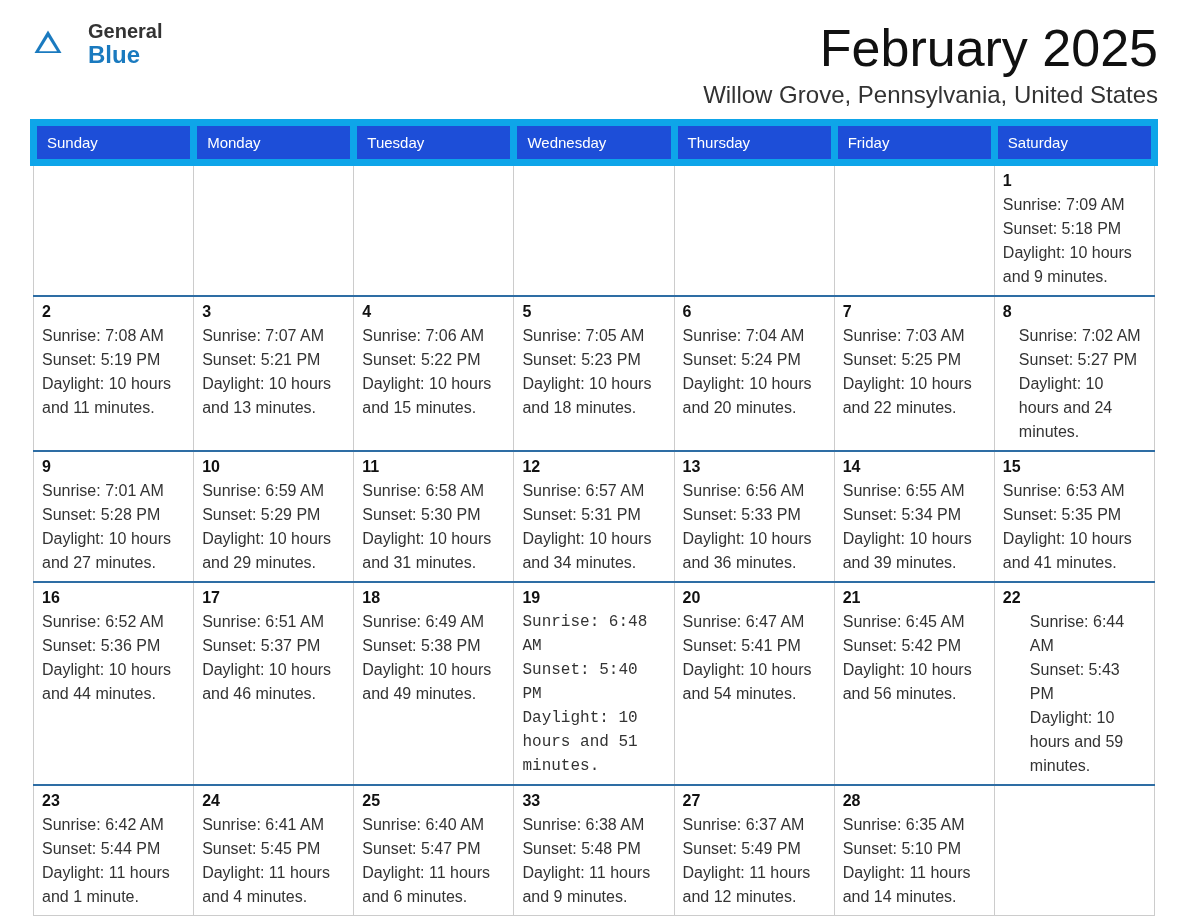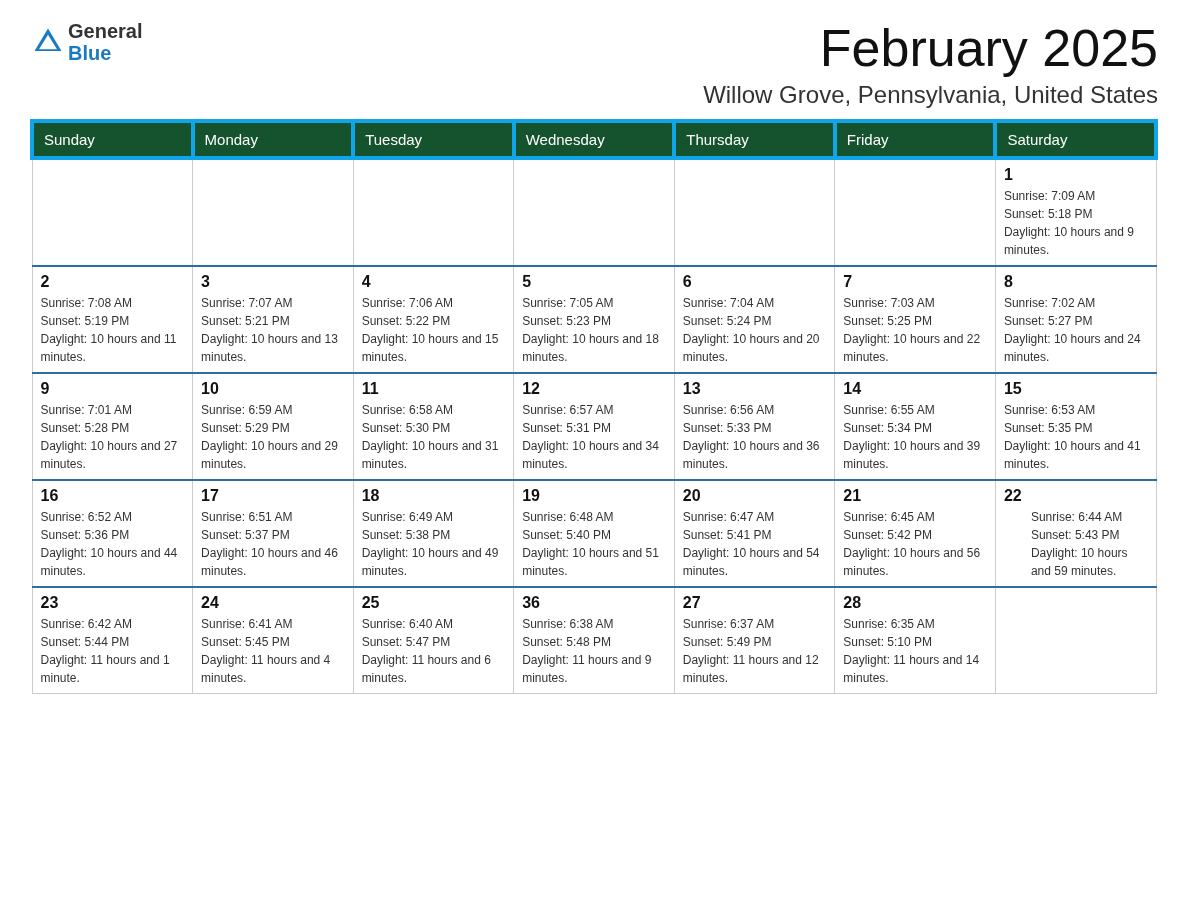--- a/index.html
+++ b/index.html
@@ -30,27 +30,27 @@
       font-size: 24px;
       color: #333;
       margin-top: 4px;
     }
     .calendar {
       width: 100%;
       border-collapse: collapse;
       margin-top: 10px;
     }
     .calendar th {
-      background: #14532d;
+      background: #1d4ed8;
       color: #fff;
       text-align: left;
       padding: 8px 10px;
       font-size: 15px;
       font-weight: normal;
-      border: 4px solid #0ea5e9;
+      border: 7px solid #0ea5e9;
     }
     .calendar td {
       vertical-align: top;
       border: 1px solid #ccc;
       padding: 6px 8px;
       width: calc(100% / 7);
       min-height: 110px;
       font-size: 12px;
       color: #333;
       background: #fff;
@@ -62,48 +62,49 @@
       border-top: 2px solid #2e6da4;
     }
     .day-num {
       font-size: 16px;
       font-weight: bold;
       color: #111;
       display: block;
       margin-bottom: 3px;
     }
     .day-info {
-      font-size: 12px;
+      font-size: 16px;
       color: #333;
       line-height: 1.5;
     }
     .empty-cell {
       background: #f9f9f9;
     }
     .logo-wrapper {
       display: flex;
       align-items: center;
     }
     .logo-icon {
       width: 36px;
       height: 36px;
       margin-right: 2px;
     }
     .logo-name {
       display: flex;
       flex-direction: column;
       line-height: 1.1;
+      margin-left: 20px;
     }
     .logo-name-top {
       font-size: 20px;
       font-weight: bold;
       color: #333;
     }
     .logo-name-bottom {
-      font-size: 20px;
+      font-size: 24px;
       font-weight: bold;
       color: #1a7abf;
     }
   </style>
 </head>
 <body>
 
 <div class="header">
   <div class="logo-wrapper">
     <svg class="logo-icon" viewBox="0 0 40 40" xmlns="http://www.w3.org/2000/svg">
@@ -180,21 +181,21 @@
 Daylight: 10 hours and 20 minutes.</div>
         </td>
         <td>
           <span class="day-num">7</span>
           <div class="day-info" style="white-space: pre-line;">Sunrise: 7:03 AM
 Sunset: 5:25 PM
 Daylight: 10 hours and 22 minutes.</div>
         </td>
         <td>
           <span class="day-num">8</span>
-          <div class="day-info" style="white-space: pre-line;">Sunrise: 7:02 AM
+          <div class="day-info" style="white-space: pre-line; margin-left: 16px;">Sunrise: 7:02 AM
 Sunset: 5:27 PM
 Daylight: 10 hours and 24 minutes.</div>
         </td>
       </tr>
       <tr>
         <td>
           <span class="day-num">9</span>
           <div class="day-info" style="white-space: pre-line;">Sunrise: 7:01 AM
 Sunset: 5:28 PM
 Daylight: 10 hours and 27 minutes.</div>
@@ -250,21 +251,21 @@
 Daylight: 10 hours and 46 minutes.</div>
         </td>
         <td>
           <span class="day-num">18</span>
           <div class="day-info" style="white-space: pre-line;">Sunrise: 6:49 AM
 Sunset: 5:38 PM
 Daylight: 10 hours and 49 minutes.</div>
         </td>
         <td>
           <span class="day-num">19</span>
-          <div class="day-info" style="white-space: pre-line;">Sunrise: 6:48 AM
+          <div class="day-info" style="white-space: pre-line; font-family: Liberation Mono, monospace;">Sunrise: 6:48 AM
 Sunset: 5:40 PM
 Daylight: 10 hours and 51 minutes.</div>
         </td>
         <td>
           <span class="day-num">20</span>
           <div class="day-info" style="white-space: pre-line;">Sunrise: 6:47 AM
 Sunset: 5:41 PM
 Daylight: 10 hours and 54 minutes.</div>
         </td>
         <td>
@@ -293,21 +294,21 @@
 Sunset: 5:45 PM
 Daylight: 11 hours and 4 minutes.</div>
         </td>
         <td>
           <span class="day-num">25</span>
           <div class="day-info" style="white-space: pre-line;">Sunrise: 6:40 AM
 Sunset: 5:47 PM
 Daylight: 11 hours and 6 minutes.</div>
         </td>
         <td>
-          <span class="day-num">36</span>
+          <span class="day-num">33</span>
           <div class="day-info" style="white-space: pre-line;">Sunrise: 6:38 AM
 Sunset: 5:48 PM
 Daylight: 11 hours and 9 minutes.</div>
         </td>
         <td>
           <span class="day-num">27</span>
           <div class="day-info" style="white-space: pre-line;">Sunrise: 6:37 AM
 Sunset: 5:49 PM
 Daylight: 11 hours and 12 minutes.</div>
         </td>

